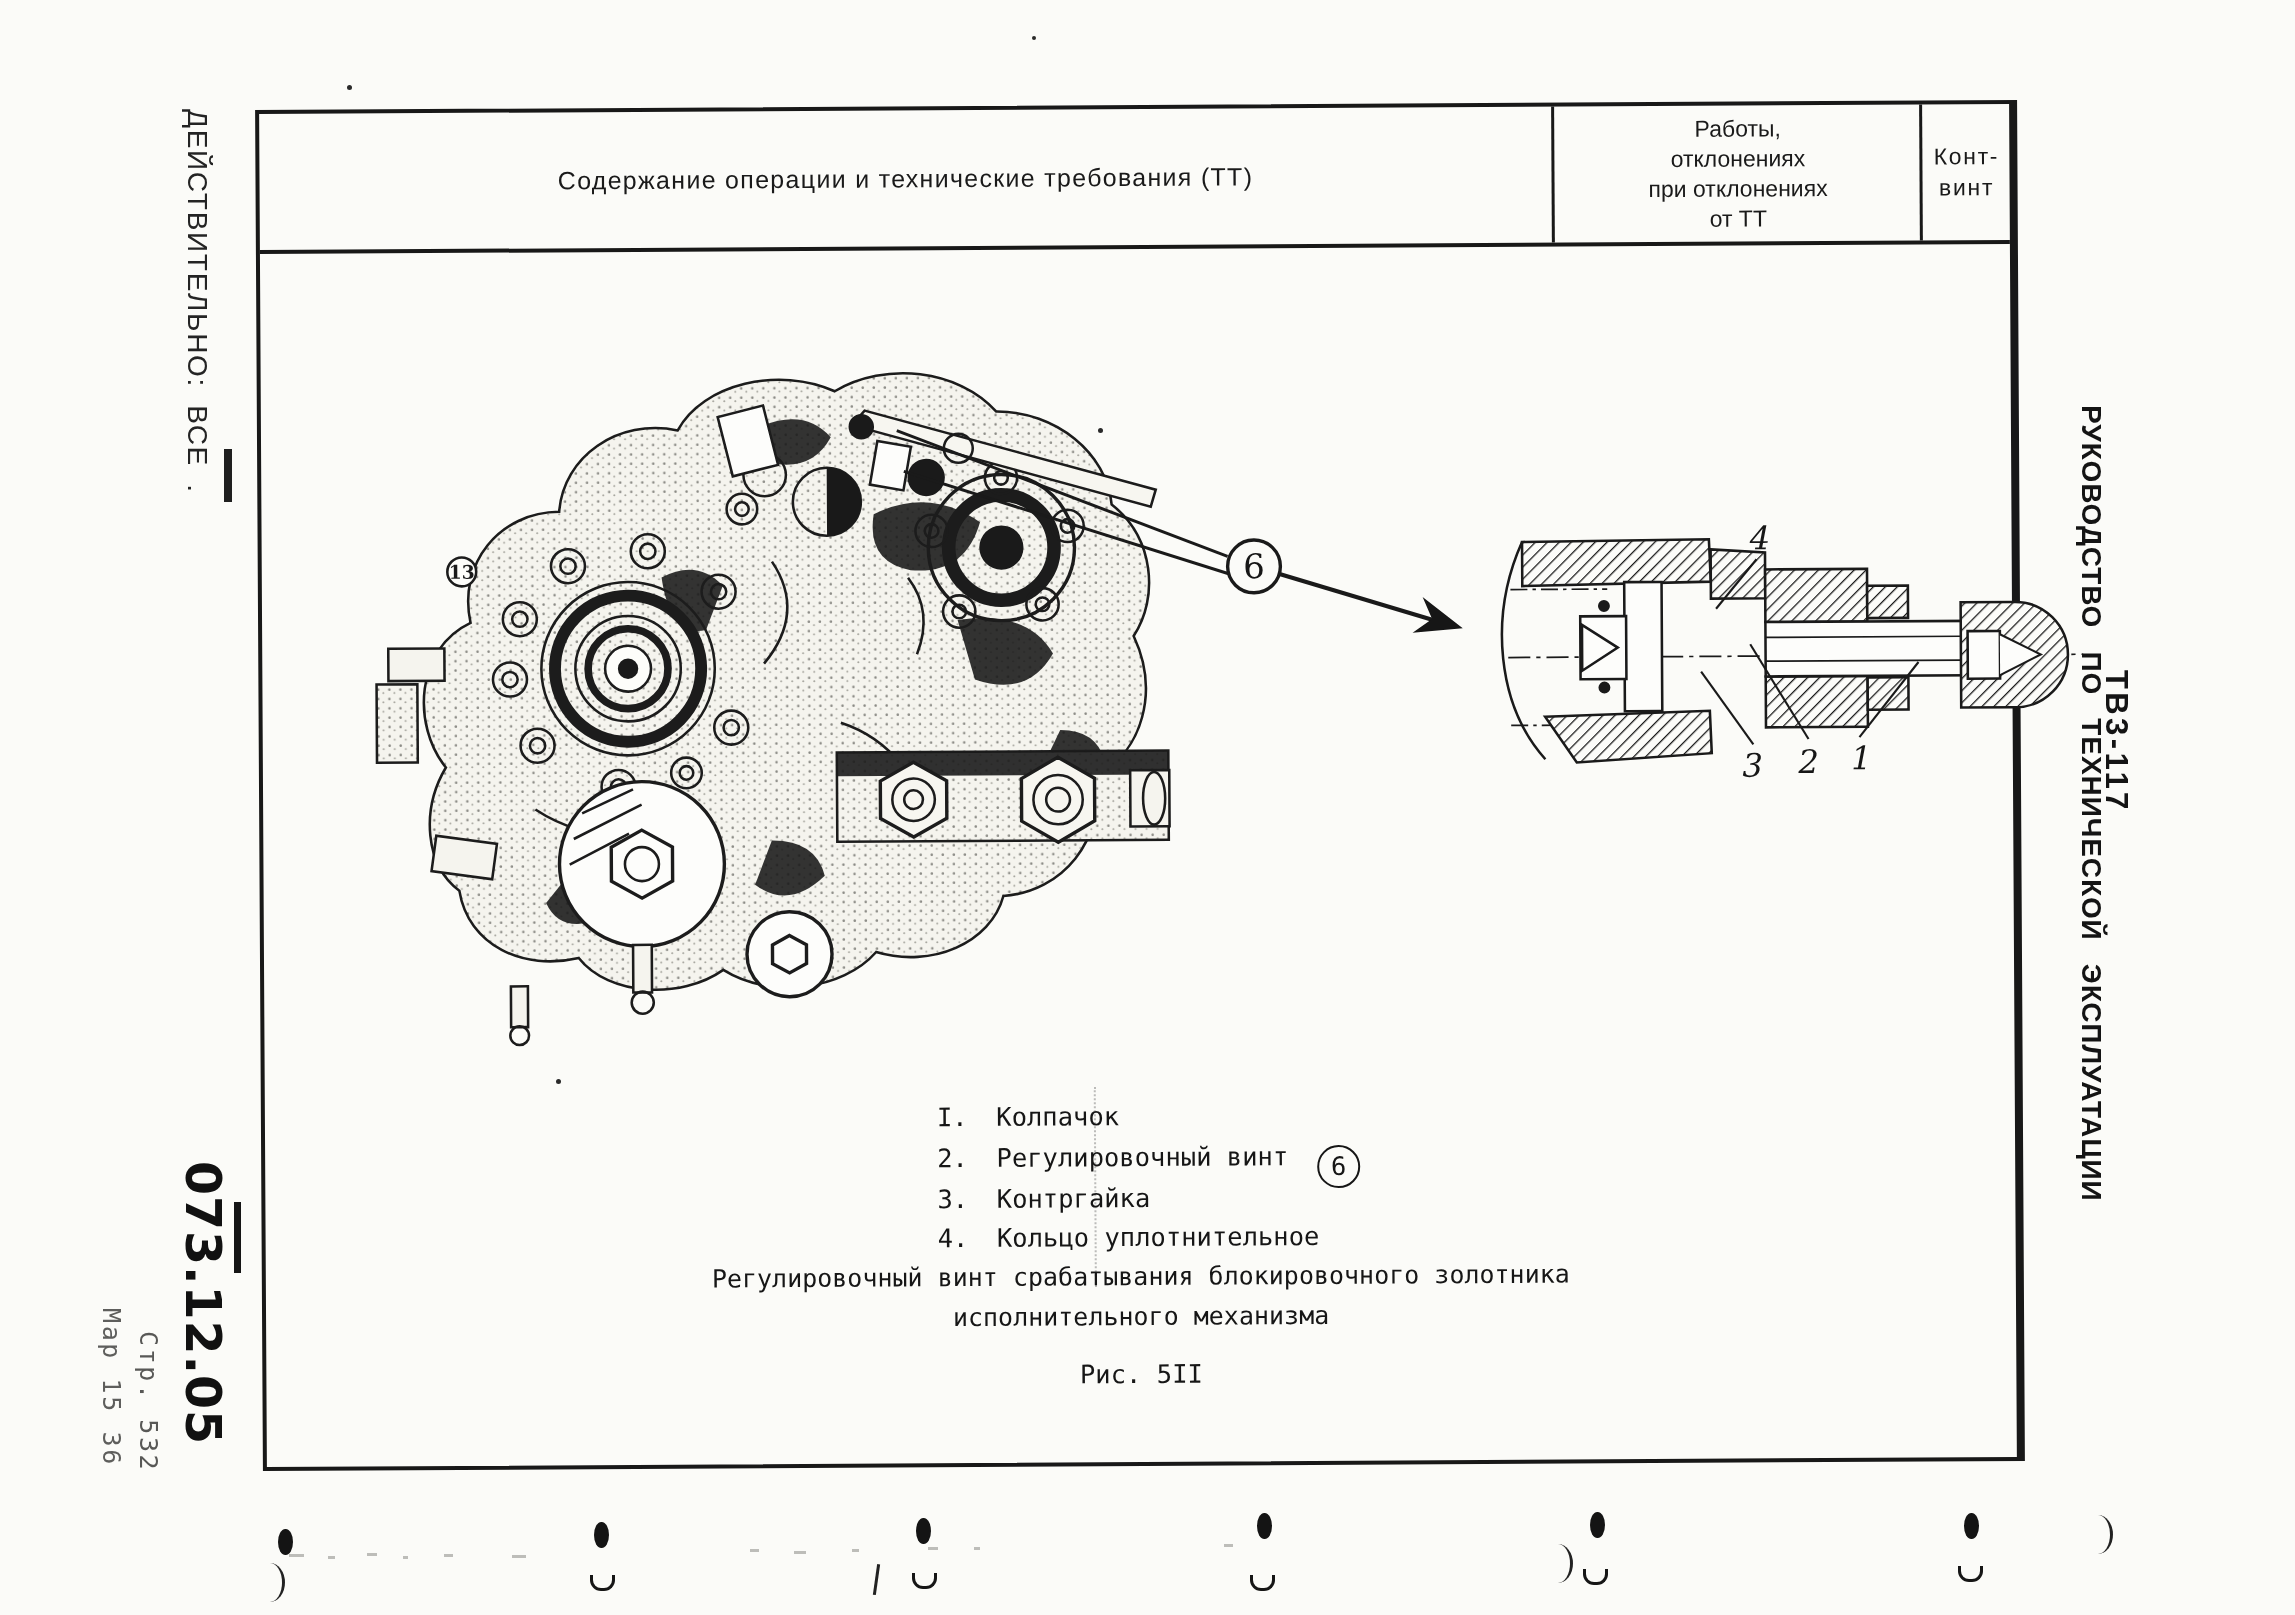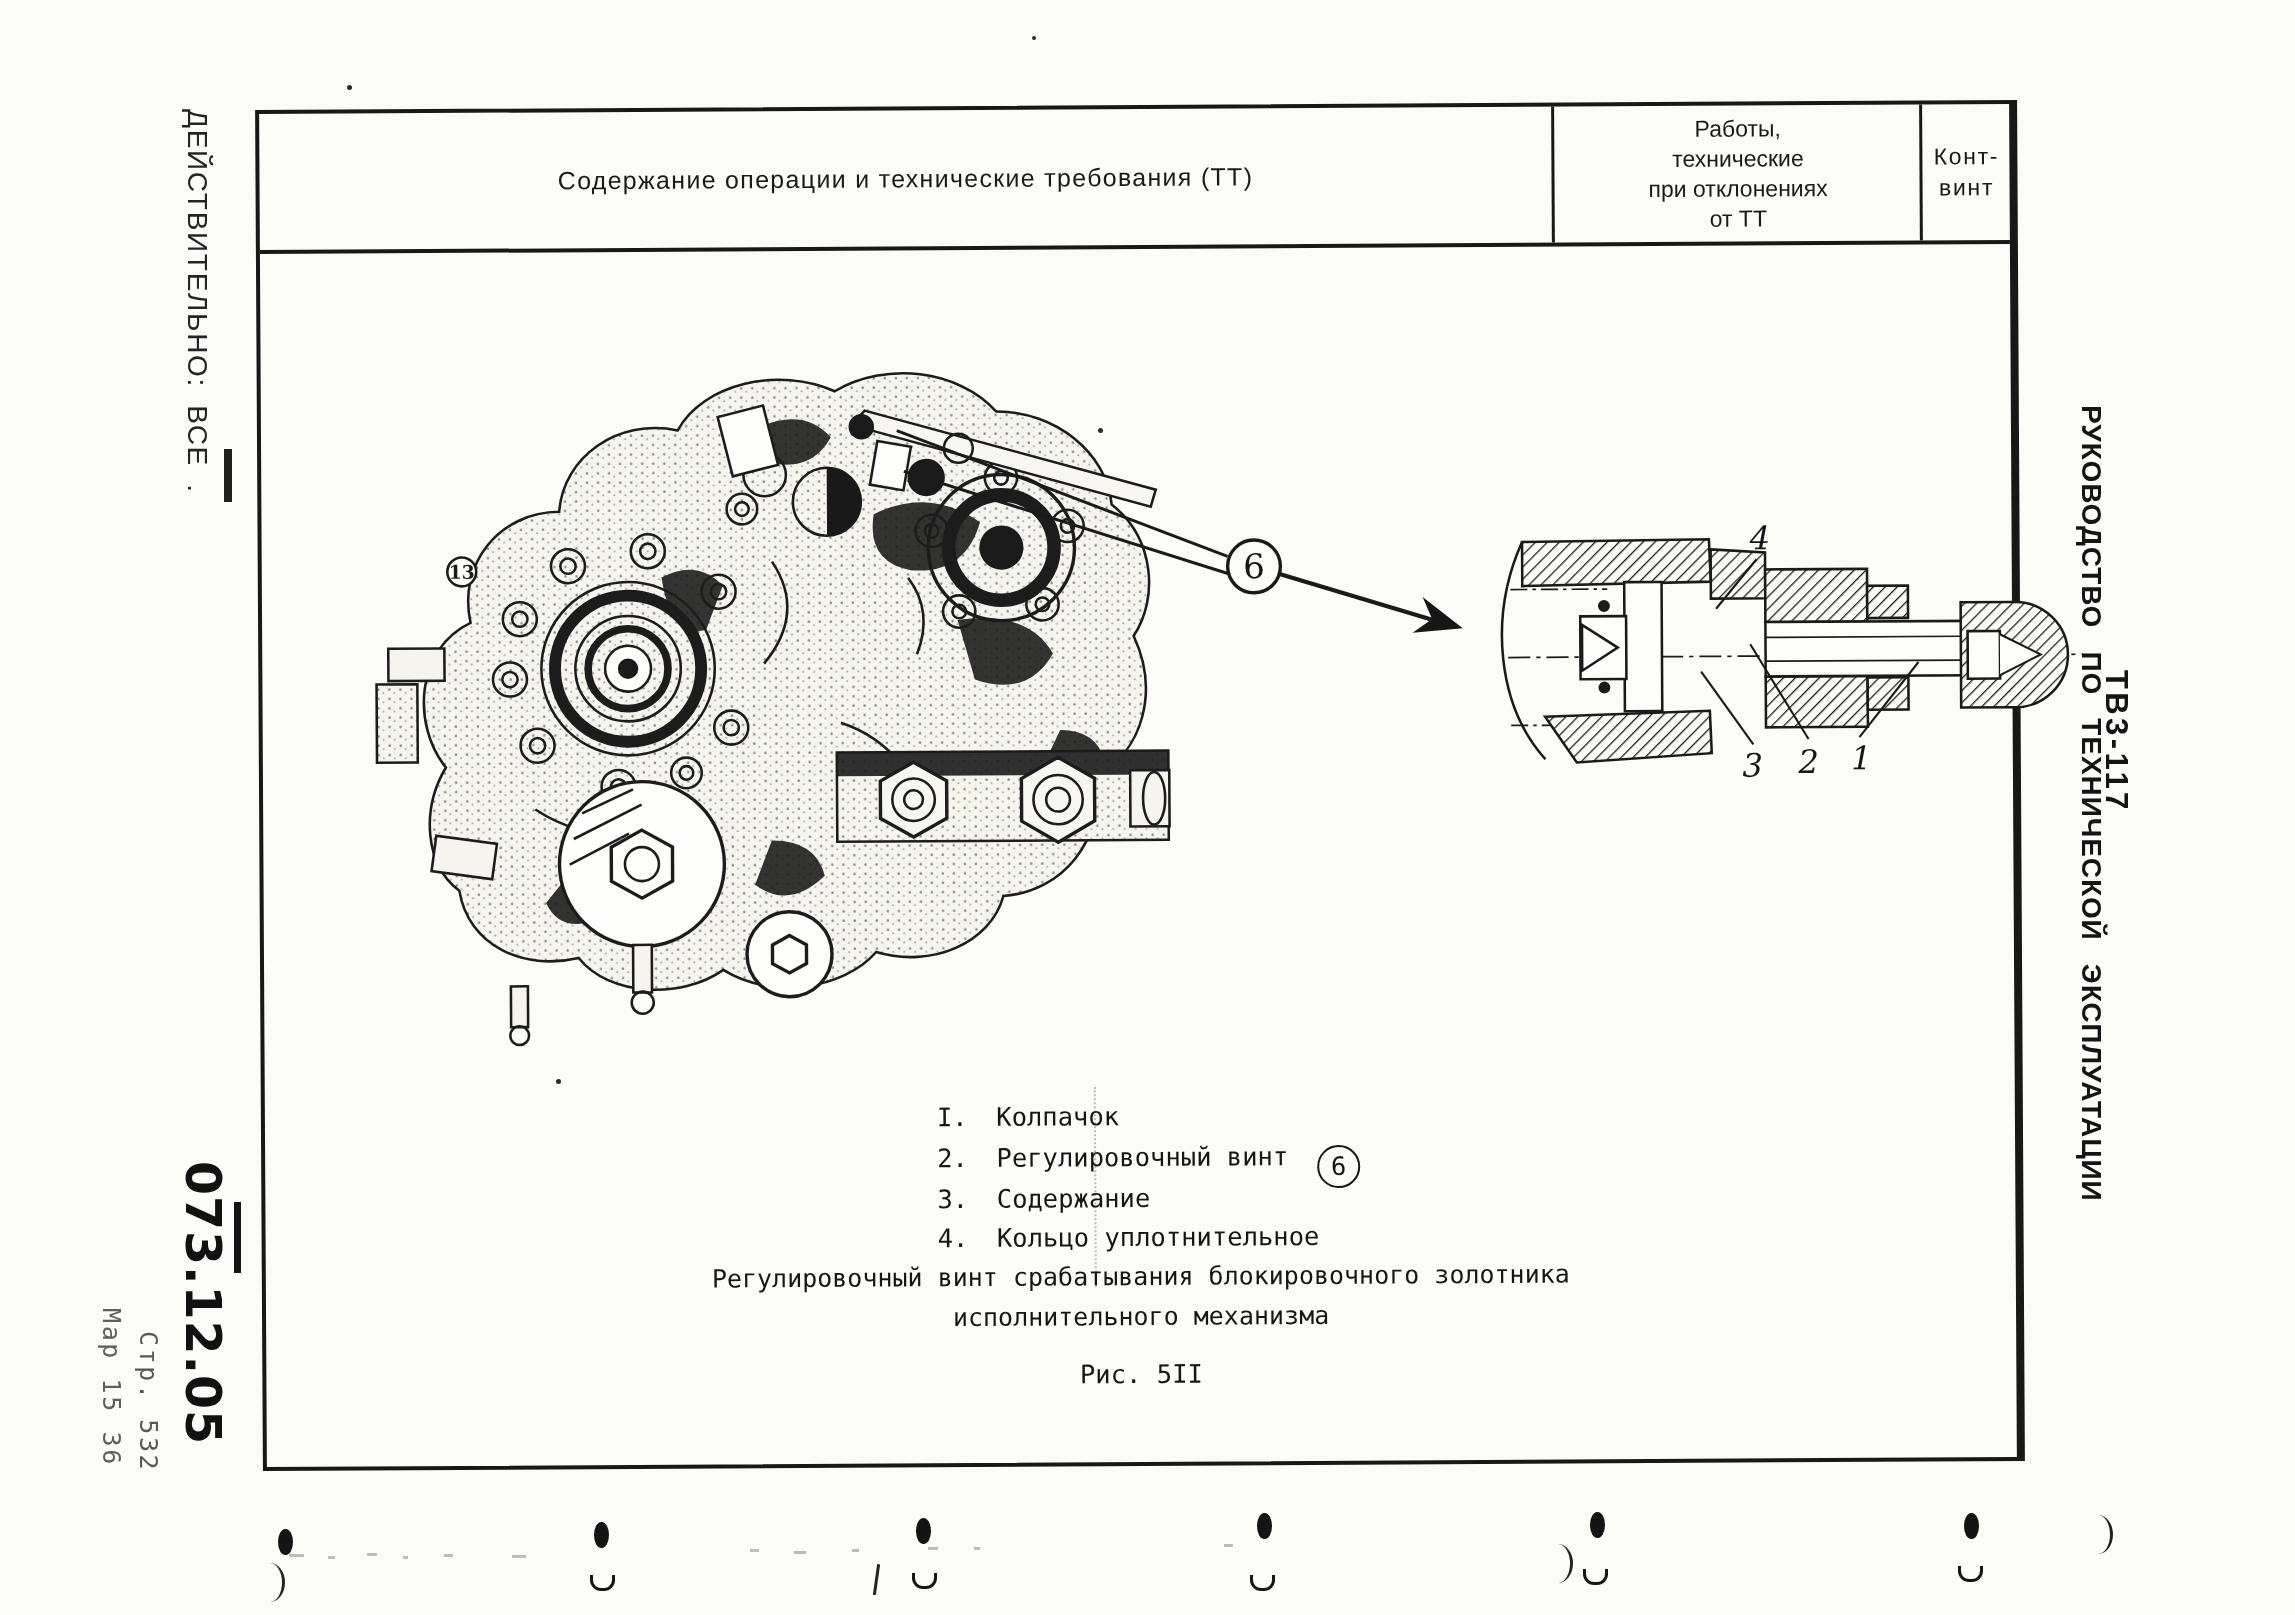--- a/index.html
+++ b/index.html
@@ -57,21 +57,21 @@
 
   <div id="table-box">
 
     <div id="header-row">
       <div class="hcell" id="hcell-1">
         <span>Содержание операции и технические требования (ТТ)</span>
       </div>
       <div class="vdiv" style="left:1292px"></div>
       <div class="hcell" id="hcell-2">
         <div>Работы,</div>
-        <div>технические</div>
+        <div>отклонениях</div>
         <div>при отклонениях</div>
         <div>от ТТ</div>
       </div>
       <div class="vdiv" style="left:1660px"></div>
       <div class="hcell" id="hcell-3">
         <div>Конт-</div>
         <div>винт</div>
       </div>
     </div>
 
@@ -256,21 +256,21 @@
         <span class="part-num">I.</span>
         <span>Колпачок</span>
       </div>
       <div class="part-line">
         <span class="part-num">2.</span>
         <span>Регулировочный винт</span>
         <span class="circle6">6</span>
       </div>
       <div class="part-line">
         <span class="part-num">3.</span>
-        <span>Содержание</span>
+        <span>Контргайка</span>
       </div>
       <div class="part-line">
         <span class="part-num">4.</span>
         <span>Кольцо уплотнительное</span>
       </div>
     </div>
 
     <div id="caption" class="tw">
       <div>Регулировочный винт срабатывания блокировочного золотника</div>
       <div id="caption-line2">исполнительного механизма</div>

